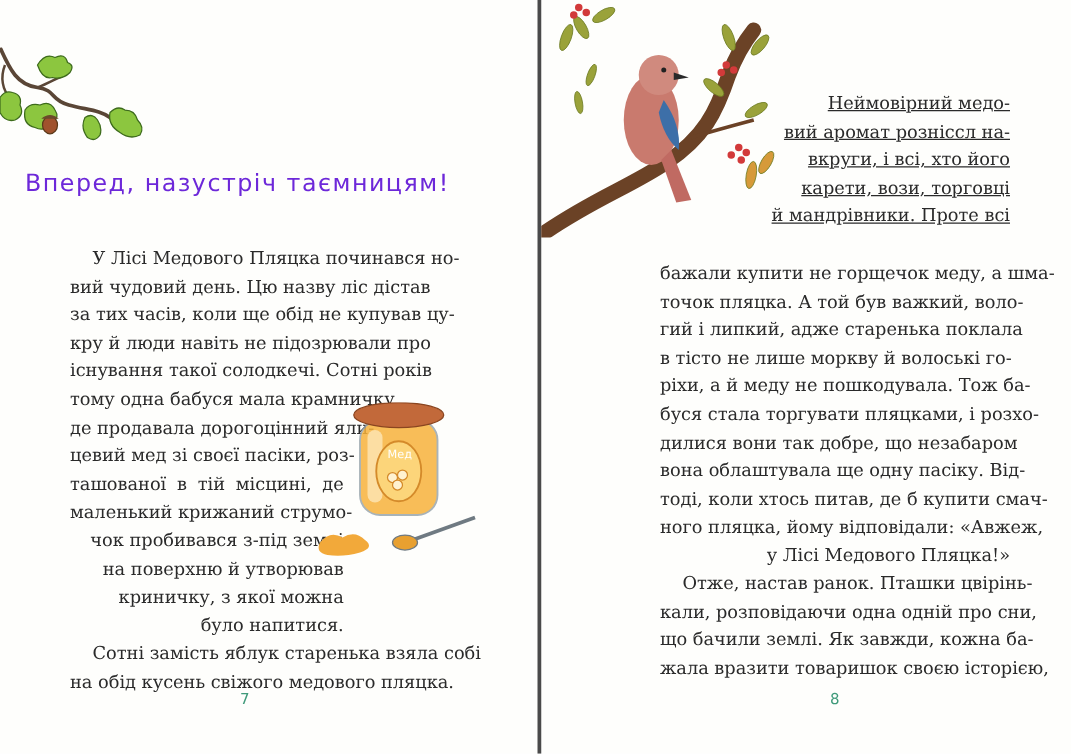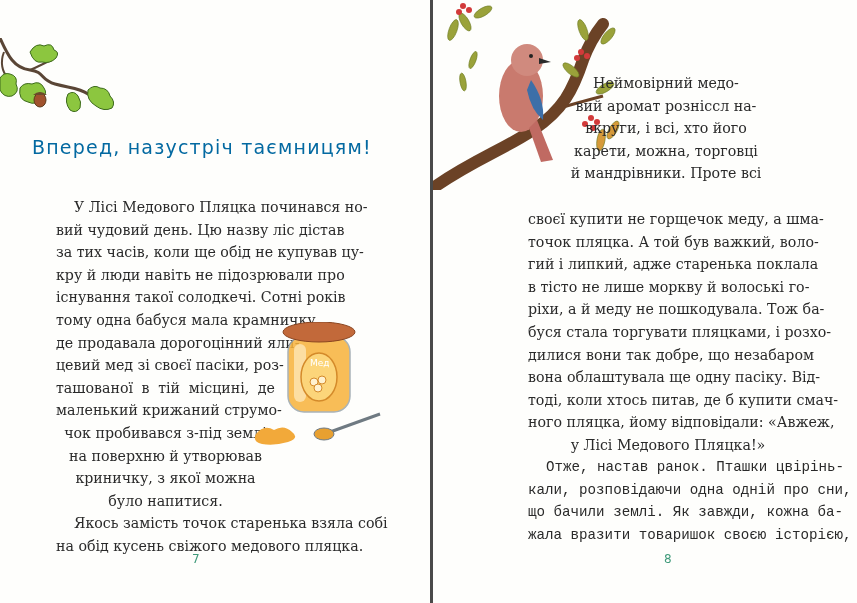--- a/index.html
+++ b/index.html
@@ -10,37 +10,37 @@
   .page-left { left: 0; width: 430px; }
   .page-right { left: 433px; width: 424px; }
   .spine { position: absolute; left: 430px; top: 0; width: 3px; height: 603px; background: #4a4a4a; }
 
   .illus { position: absolute; }
   .oak { left: 0; top: 38px; width: 125px; height: 75px; }
   .jar { left: 250px; top: 322px; width: 135px; height: 125px; }
   .bird { left: 433px; top: 0; width: 190px; height: 190px; }
 
   .chapter-title {
-    position: absolute; left: 32px; top: 136px; width: 320px;
+    position: absolute; left: 20px; top: 136px; width: 320px;
     font-family: "DejaVu Sans", sans-serif; font-size: 19px; letter-spacing: 1.2px;
-    color: #0369a1; font-weight: normal; white-space: nowrap;
+    color: #6d28d9; font-weight: normal; white-space: nowrap;
   }
 
   .text { position: absolute; font-size: 14.2px; line-height: 22.6px; }
   .line { display: block; white-space: nowrap; height: 22.6px; }
   .jl { text-align: justify; text-align-last: justify; }
-  .ll { text-align: center; }
-  .rl { text-align: center; }
+  .ll { text-align: right; }
+  .rl { text-align: right; text-decoration: underline; }
 
   .left-block { left: 56px; top: 196px; width: 279px; }
   .left-narrow { width: 219px; }
 
   .right-top { left: 524px; top: 72px; width: 284px; }
   .right-main { left: 528px; top: 208px; width: 280px; }
-  .right-bottom { left: 528px; top: 456px; width: 280px; font-family: Liberation Mono, monospace; }
+  .right-bottom { left: 528px; top: 456px; width: 280px; }
 
   .page-num {
     position: absolute; font-family: "DejaVu Sans", sans-serif; font-size: 12px; color: #3f9a7a;
   }
   .pn-left { left: 192px; top: 552px; }
   .pn-right { left: 664px; top: 552px; }
 </style>
 </head>
 <body>
 
@@ -75,21 +75,21 @@
   <span class="line jl">існування такої солодкечі. Сотні років</span>
   <span class="line ll left-narrow">тому одна бабуся мала крамничку,</span>
   <span class="line jl left-narrow">де продавала дорогоцінний яли-</span>
   <span class="line jl left-narrow">цевий мед зі своєї пасіки, роз-</span>
   <span class="line jl left-narrow">ташованої в тій місцині, де</span>
   <span class="line jl left-narrow">маленький крижаний струмо-</span>
   <span class="line ll left-narrow">чок пробивався з-під землі</span>
   <span class="line ll left-narrow">на поверхню й утворював</span>
   <span class="line ll left-narrow">криничку, з якої можна</span>
   <span class="line ll left-narrow">було напитися.</span>
-  <span class="line jl" style="text-indent:18px">Якось замість точок старенька взяла собі</span>
+  <span class="line jl" style="text-indent:18px">Сотні замість яблук старенька взяла собі</span>
   <span class="line jl">на обід кусень свіжого медового пляцка.</span>
 </div>
 
 <div class="illus jar">
   <svg width="135" height="125" viewBox="0 0 135 125">
     <rect x="38" y="14" width="62" height="76" rx="16" fill="#f7b23b" opacity="0.85" stroke="#9aa6ad" stroke-width="1.5"></rect>
     <rect x="44" y="22" width="12" height="58" rx="6" fill="#fff4d6" opacity="0.6"></rect>
     <ellipse cx="69" cy="10" rx="36" ry="10" fill="#c2693a" stroke="#8a4520"></ellipse>
     <ellipse cx="69" cy="55" rx="18" ry="24" fill="#fcd57a" stroke="#d48a2a" stroke-width="1.5"></ellipse>
     <text x="60" y="44" font-family="DejaVu Sans, sans-serif" font-size="9" fill="#ffffff">Мед</text>
@@ -139,26 +139,26 @@
     <circle cx="98" cy="56" r="2" fill="#222"></circle>
     <path d="M98,80 q14,20 12,40 q-12,-10 -16,-30z" fill="#3d6fa8"></path>
     <path d="M104,120 L120,160 L108,162 L96,128 z" fill="#c06a62"></path>
   </svg>
 </div>
 
 <div class="text right-top">
   <span class="line rl">Неймовірний медо-</span>
   <span class="line rl">вий аромат розніссл на-</span>
   <span class="line rl">вкруги, і всі, хто його</span>
-  <span class="line rl">карети, можна, торговці</span>
+  <span class="line rl">карети, вози, торговці</span>
   <span class="line rl">й мандрівники. Проте всі</span>
 </div>
 
 <div class="text right-main">
-  <span class="line jl">своєї купити не горщечок меду, а шма-</span>
+  <span class="line jl">бажали купити не горщечок меду, а шма-</span>
   <span class="line jl">точок пляцка. А той був важкий, воло-</span>
   <span class="line jl">гий і липкий, адже старенька поклала</span>
   <span class="line jl">в тісто не лише моркву й волоські го-</span>
   <span class="line jl">ріхи, а й меду не пошкодувала. Тож ба-</span>
   <span class="line jl">буся стала торгувати пляцками, і розхо-</span>
   <span class="line jl">дилися вони так добре, що незабаром</span>
   <span class="line jl">вона облаштувала ще одну пасіку. Від-</span>
   <span class="line jl">тоді, коли хтось питав, де б купити смач-</span>
   <span class="line jl">ного пляцка, йому відповідали: «Авжеж,</span>
   <span class="line ll">у Лісі Медового Пляцка!»</span>

